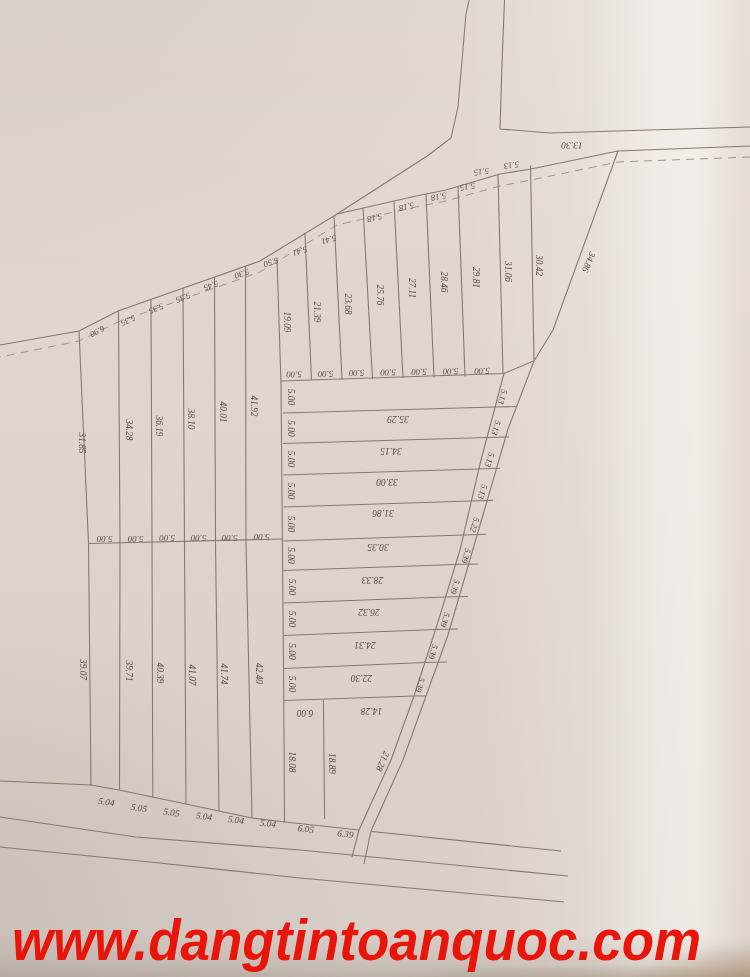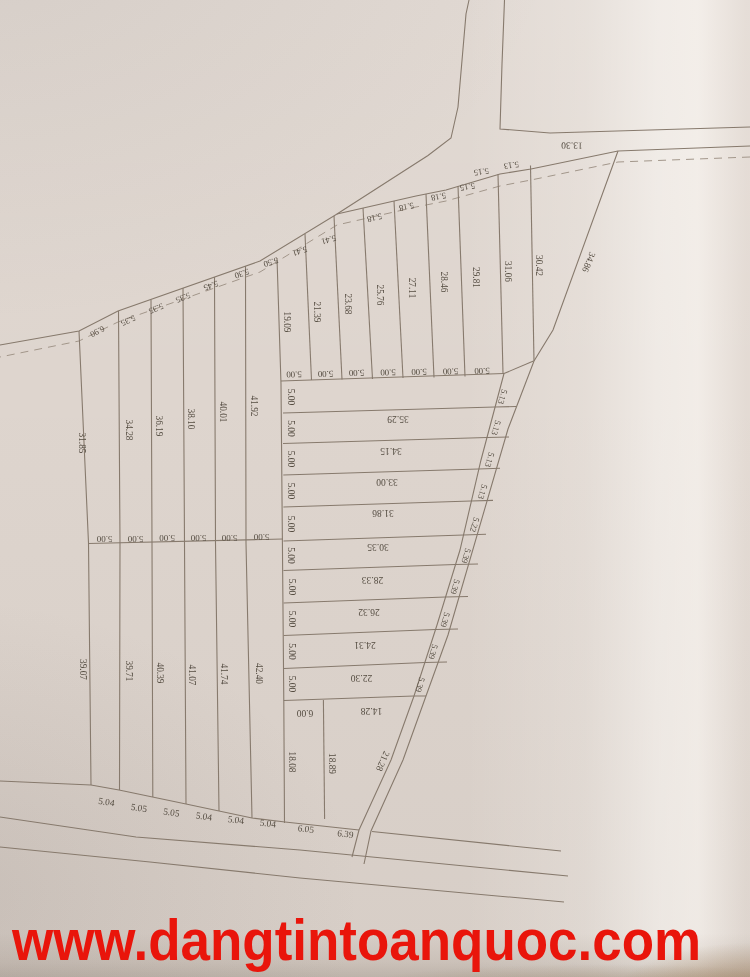--- a/index.html
+++ b/index.html
@@ -4,20 +4,21 @@
 #page{position:relative;width:750px;height:977px;overflow:hidden;
 background-color:#ded5ce;
 background-image:
  radial-gradient(ellipse 170px 75px at 100% 103%, rgba(145,105,62,0.60), rgba(145,105,62,0.25) 55%, rgba(145,105,62,0) 85%),
  radial-gradient(ellipse 300px 26px at 80% 100.8%, rgba(140,110,75,0.30), rgba(140,110,75,0) 80%),
  linear-gradient(180deg, rgba(0,0,0,0) 95.5%, rgba(118,102,85,0.13) 98.5%, rgba(100,86,70,0.22) 100%),
  linear-gradient(90deg, rgba(255,253,250,0) 62%, rgba(255,253,250,0.20) 78%, rgba(255,253,250,0.52) 87.5%, rgba(255,252,248,0.60) 93%, rgba(243,236,230,0.25) 99.5%),
  radial-gradient(1000px 700px at -5% -10%, rgba(130,122,116,0.13), rgba(130,122,116,0) 60%),
  radial-gradient(700px 500px at -8% 92%, rgba(115,104,97,0.16), rgba(115,104,97,0) 60%),
  linear-gradient(180deg, rgba(255,255,255,0.10) 0%, rgba(255,255,255,0) 40%, rgba(80,70,60,0.05) 100%);
+font-style: italic;
 }
 #wm{position:absolute;left:12px;top:912px;font-family:"Liberation Sans",sans-serif;
 font-weight:bold;font-size:57.5px;line-height:1;letter-spacing:0px;color:#e9150b;white-space:nowrap;
 transform:scaleX(0.9205);transform-origin:0 0}
 </style></head><body>
 <div id="page">
 <svg width="750" height="977" viewBox="0 0 750 977" style="position:absolute;left:0;top:0">
 <defs>
         <filter id="b1" x="-5%" y="-5%" width="110%" height="110%">
           <feGaussianBlur stdDeviation="0.32"></feGaussianBlur>

